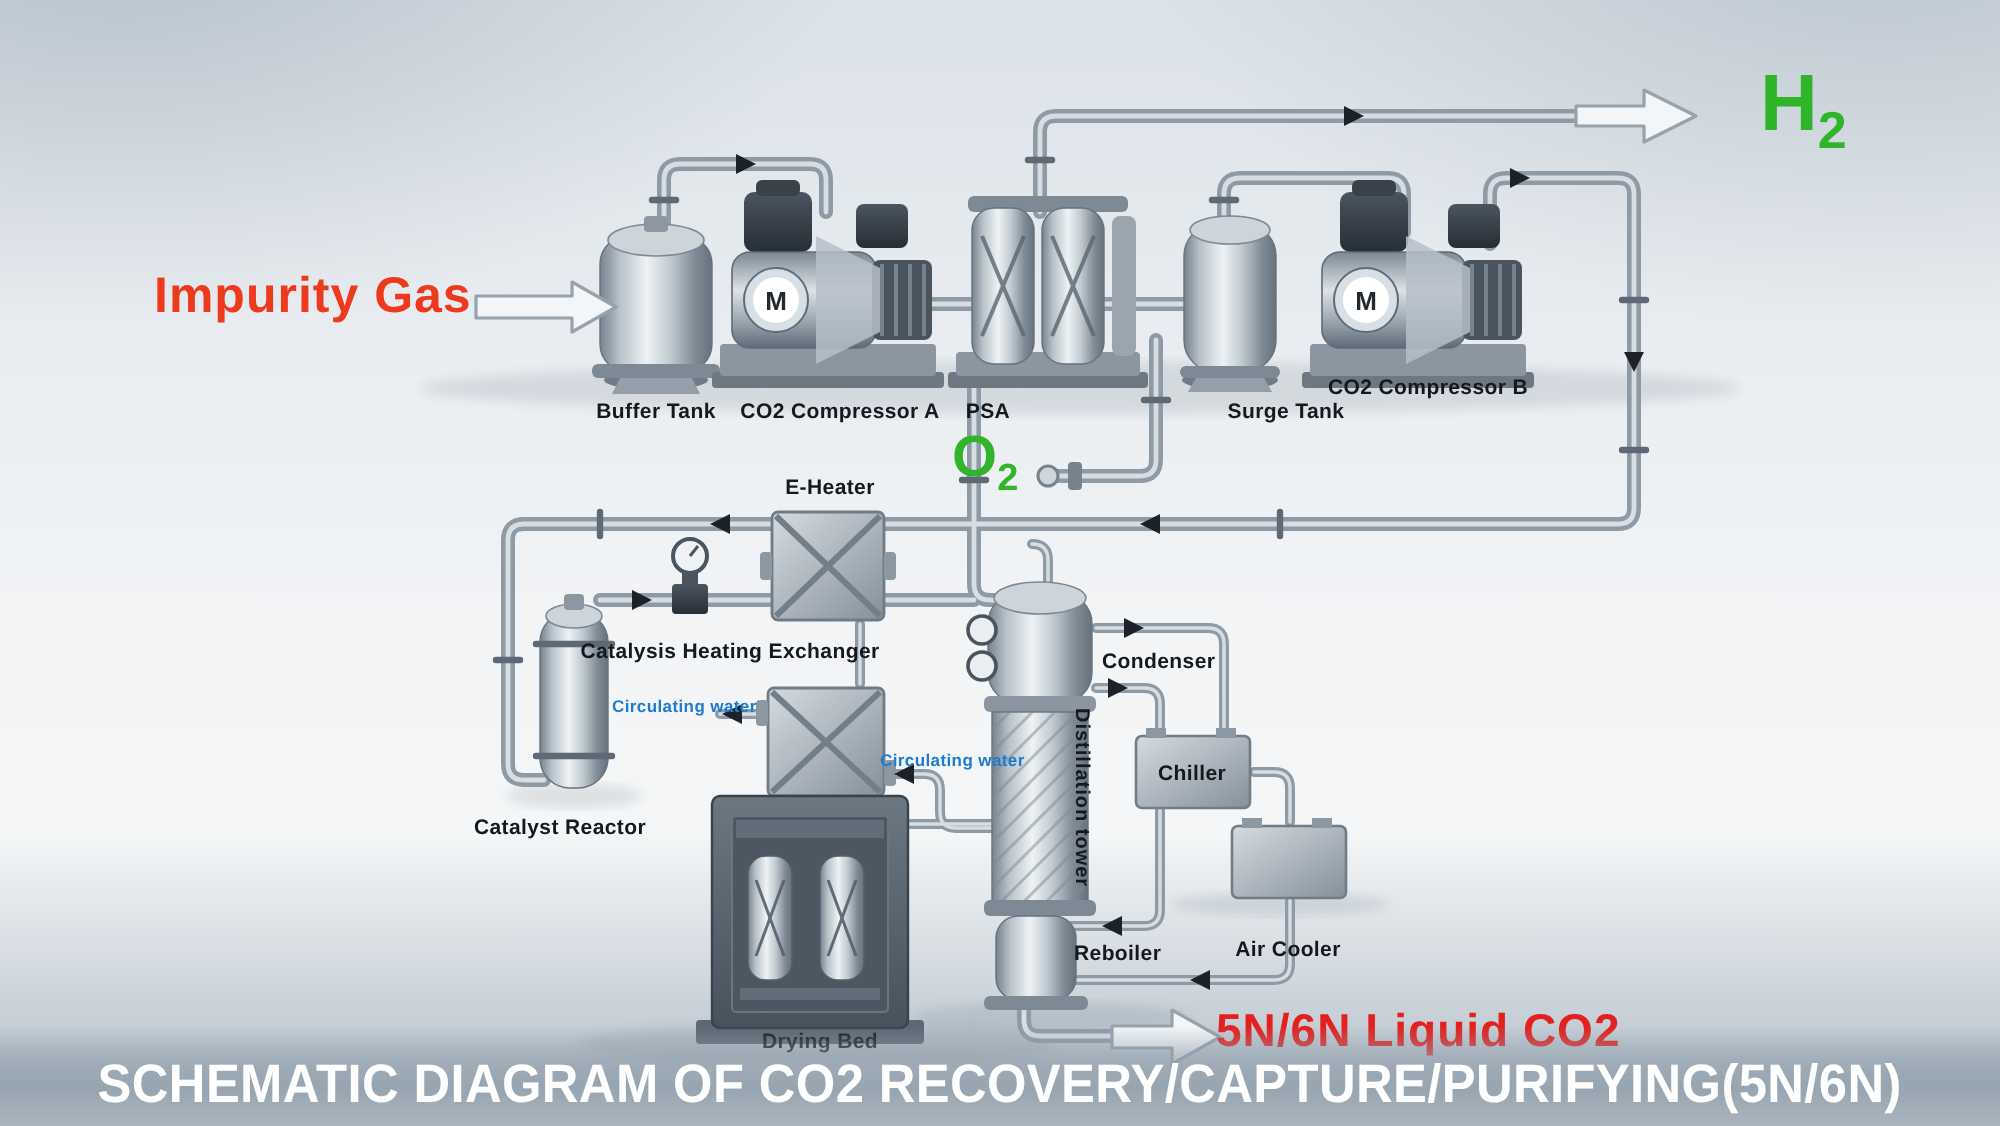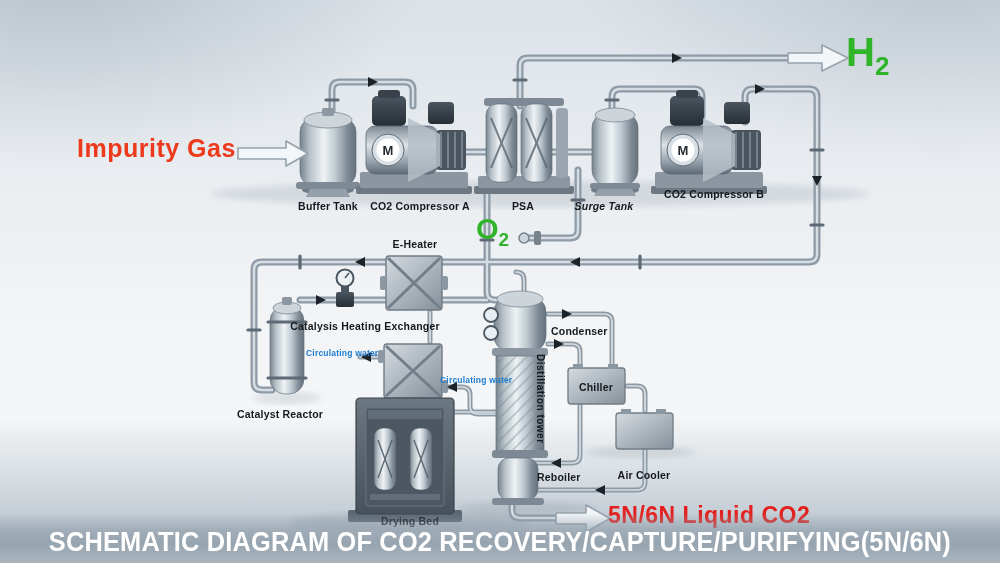--- a/index.html
+++ b/index.html
@@ -348,28 +348,28 @@
   </g>
 
   <g>
     <polygon class="warrow" points="238,148 286,148 286,141 308,153.5 286,166 286,159 238,159"></polygon>
     <polygon class="warrow" points="788,53 822,53 822,45 848,58 822,71 822,63 788,63"></polygon>
     <polygon class="warrow" points="556,513 586,513 586,505 610,518.5 586,532 586,524 556,524"></polygon>
   </g>
 </svg>
 
 <div class="flow inlet" style="left:77px;top:136px;"><span>Impurity Gas</span></div>
-<div class="flow h2" style="left:846px;top:32px;"><span>H</span><sub>2</sub></div>
+<div class="flow h2" style="left:880px;top:32px;"><span>H</span><sub>2</sub></div>
 <div class="flow o2" style="left:476px;top:215px;"><span>O</span><sub>2</sub></div>
 <div class="flow product" style="left:608px;top:504px;"><span>5N/6N Liquid CO2</span></div>
 
 <div class="lbl center" style="left:328px;top:200px;">Buffer Tank</div>
 <div class="lbl center" style="left:420px;top:200px;">CO2 Compressor A</div>
-<div class="lbl center" style="left:523px;top:200px;">PSA</div>
-<div class="lbl center" style="left:604px;top:200px;font-style:italic;">Surge Tank</div>
+<div class="lbl center" style="left:494px;top:200px;">PSA</div>
+<div class="lbl center" style="left:643px;top:200px;">Surge Tank</div>
 <div class="lbl center" style="left:714px;top:188px;">CO2 Compressor B</div>
 <div class="lbl center" style="left:415px;top:238px;">E-Heater</div>
 <div class="lbl center" style="left:365px;top:320px;">Catalysis Heating Exchanger</div>
 <div class="lbl center" style="left:280px;top:408px;">Catalyst Reactor</div>
 <div class="lbl center" style="left:410px;top:515px;">Drying Bed</div>
 <div class="lbl" style="left:551px;top:325px;">Condenser</div>
 <div class="lbl vert" style="left:535px;top:354px;">Distillation tower</div>
 <div class="lbl boxcenter" style="left:596px;top:387px;text-align:right;">Chiller</div>
 <div class="lbl boxcenter" style="left:644px;top:432px;margin-top:43px;">Air Cooler</div>
 <div class="lbl" style="left:537px;top:471px;">Reboiler</div>

